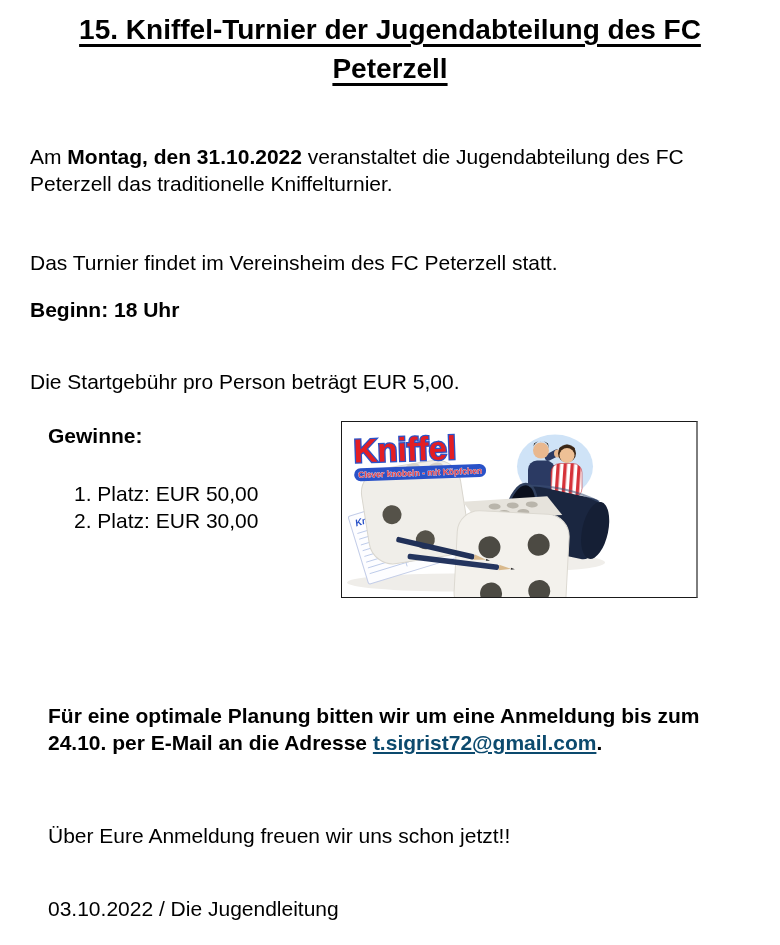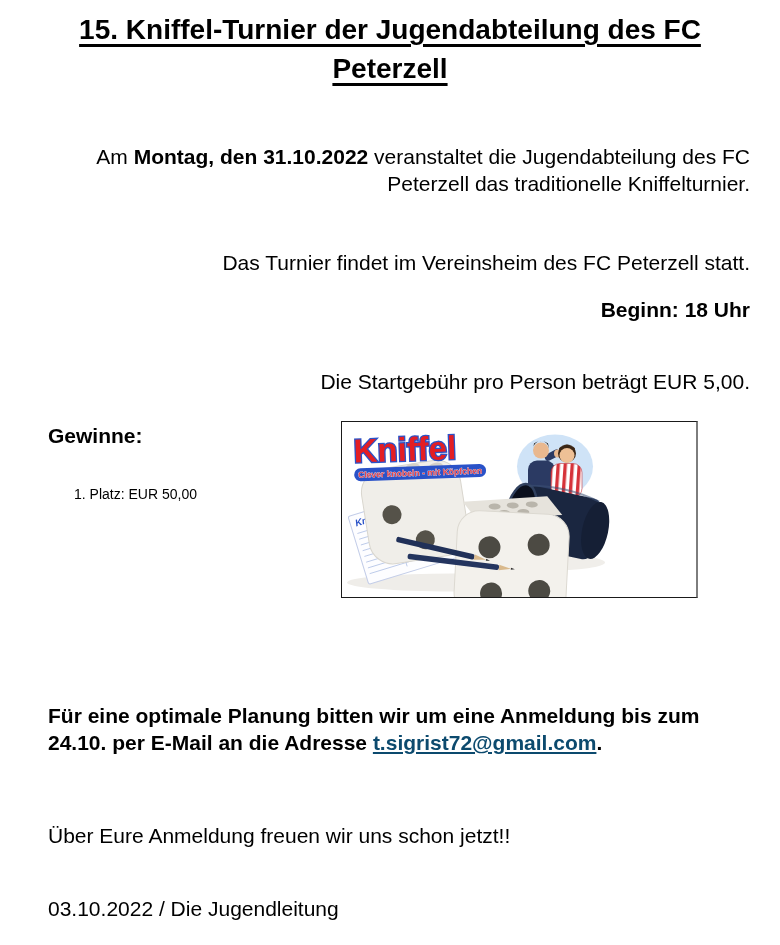--- a/index.html
+++ b/index.html
@@ -1,33 +1,33 @@
 <!DOCTYPE html>
 <html><head>
 <meta charset="utf-8">
 <style>
   html,body{margin:0;padding:0;background:#ffffff;}
   body{width:780px;height:945px;font-family:"Liberation Sans",sans-serif;color:#000;}
   .doc{position:relative;width:780px;height:945px;background:#fff;overflow:hidden;}
   .abs{position:absolute;margin:0;}
-  .center{left:30px;right:30px;text-align:right;}
+  .center{left:30px;right:30px;text-align:left;}
   .body-text{font-size:21px;line-height:27px;}
   .bold{font-weight:bold;}
 
   .title{top:10px;left:36px;right:36px;text-align:center;
          font-size:28px;line-height:39px;font-weight:bold;}
   .title span{text-decoration:underline;text-decoration-thickness:2.5px;text-underline-offset:5px;}
 
   .intro{top:143px;}
   .venue{top:249px;}
   .beginn{top:296px;}
   .fee{top:368px;}
 
   .gewinne{top:424px;left:48px;font-size:21px;}
-  .prizes{top:481px;left:74px;font-size:14px;line-height:26.5px;}
+  .prizes{top:481px;left:74px;font-size:21px;line-height:26.5px;}
 
   .boxart{left:341px;top:421px;width:357px;height:177px;box-sizing:border-box;
           background:#fff;border:1px solid #1a1a1a;border-right:2px solid #7d7d7d;}
   .boxart svg{display:block;width:100%;height:100%;}
 
   .reg{top:702px;left:48px;right:40px;font-weight:bold;}
   .mail{color:#0c4a6e;text-decoration:underline;cursor:pointer;}
   .closing{top:822px;left:48px;}
   .footerline{top:895px;left:48px;}
 </style>
@@ -43,20 +43,21 @@
   <p class="abs center body-text venue">Das Turnier findet im Vereinsheim des FC Peterzell statt.</p>
 
   <p class="abs center body-text bold beginn">Beginn: 18 Uhr</p>
 
   <p class="abs center body-text fee">Die Startgebühr pro Person beträgt EUR 5,00.</p>
 
   <p class="abs bold gewinne">Gewinne:</p>
 
   <div class="abs prizes">
     <div>1. Platz: EUR 50,00</div>
+    <div>2. Platz: EUR 30,00</div>
   </div>
 
   <div class="abs boxart">
     <svg viewBox="0 0 354 174" xmlns="http://www.w3.org/2000/svg">
       <defs>
         <pattern id="stripes" width="7" height="12" patternUnits="userSpaceOnUse" patternTransform="rotate(4)">
           <rect width="7" height="12" fill="#ffffff"></rect>
           <rect width="3.4" height="12" fill="#d6333a"></rect>
         </pattern>
       </defs>

